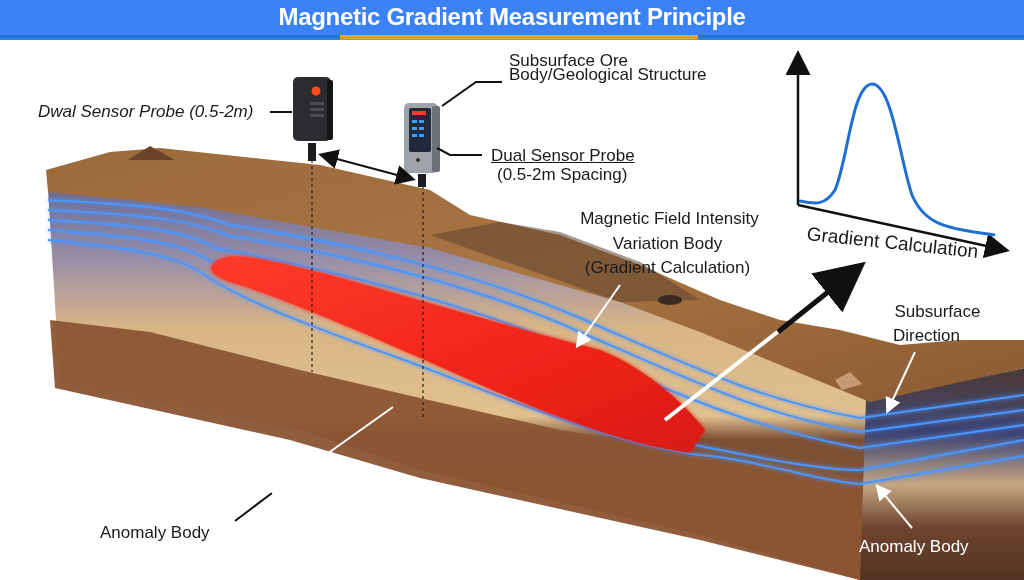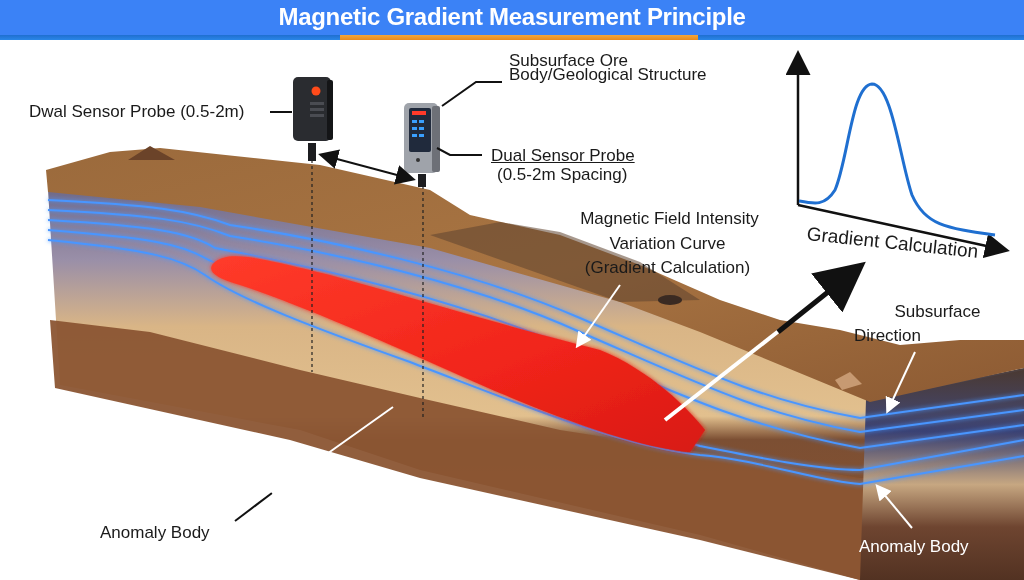--- a/index.html
+++ b/index.html
@@ -134,31 +134,31 @@
   <line x1="665" y1="420" x2="780" y2="330" stroke="#ffffff" stroke-width="4"></line>
   <line x1="778" y1="332" x2="858" y2="268" stroke="#111" stroke-width="5" marker-end="url(#arrowBlack)"></line>
 
   <g>
     <line x1="798" y1="205" x2="798" y2="55" stroke="#111" stroke-width="2.5" marker-end="url(#arrowBlack)"></line>
     <line x1="798" y1="205" x2="1005" y2="250" stroke="#111" stroke-width="2.5" marker-end="url(#arrowBlack)"></line>
     <path d="M799,201 C815,204 825,206 835,190 C848,160 852,85 872,84 C892,84 900,160 912,195 C925,225 945,228 995,235" fill="none" stroke="#1f6fd0" stroke-width="3"></path>
   </g>
 </svg>
 
-<div class="label" style="left:29px;top:101px;">Dwal Sensor Probe (0.5-2m)</div>
+<div class="label" style="left:38px;top:101px;font-style:italic;">Dwal Sensor Probe (0.5-2m)</div>
 
 <div class="label" style="left:509px;top:50px;">Subsurface Ore</div>
 <div class="label" style="left:509px;top:64px;">Body/Geological Structure</div>
 
 <div class="label" style="left:491px;top:145px;text-decoration:underline;">Dual Sensor Probe</div>
 <div class="label" style="left:497px;top:164px;">(0.5-2m Spacing)</div>
 
 <div class="label center" style="left:557px;top:208px;width:225px;">Magnetic Field Intensity</div>
-<div class="label center" style="left:555px;top:233px;width:225px;">Variation Curve</div>
+<div class="label center" style="left:555px;top:233px;width:225px;">Variation Body</div>
 <div class="label center" style="left:555px;top:257px;width:225px;">(Gradient Calculation)</div>
 
 <div class="label rot" style="left:808px;top:223px;">Gradient Calculation</div>
 
 <div class="label center" style="left:870px;top:301px;width:135px;">Subsurface</div>
-<div class="label center" style="left:820px;top:325px;width:135px;">Direction</div>
+<div class="label center" style="left:859px;top:325px;width:135px;">Direction</div>
 
 <div class="label" style="left:100px;top:522px;">Anomaly Body</div>
 <div class="label light" style="left:859px;top:536px;">Anomaly Body</div>
 
 </body></html>

